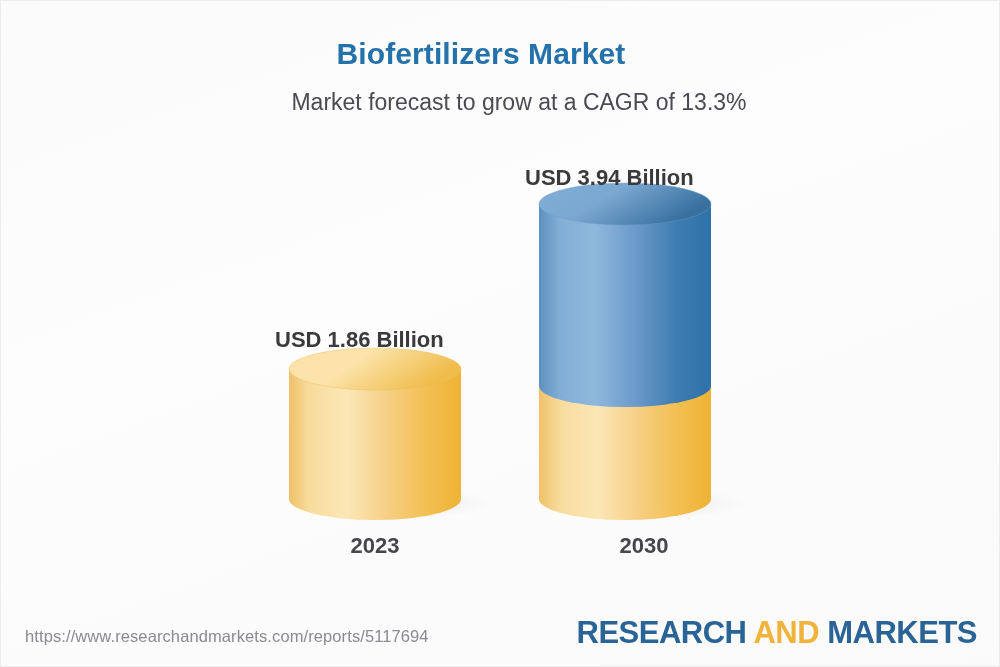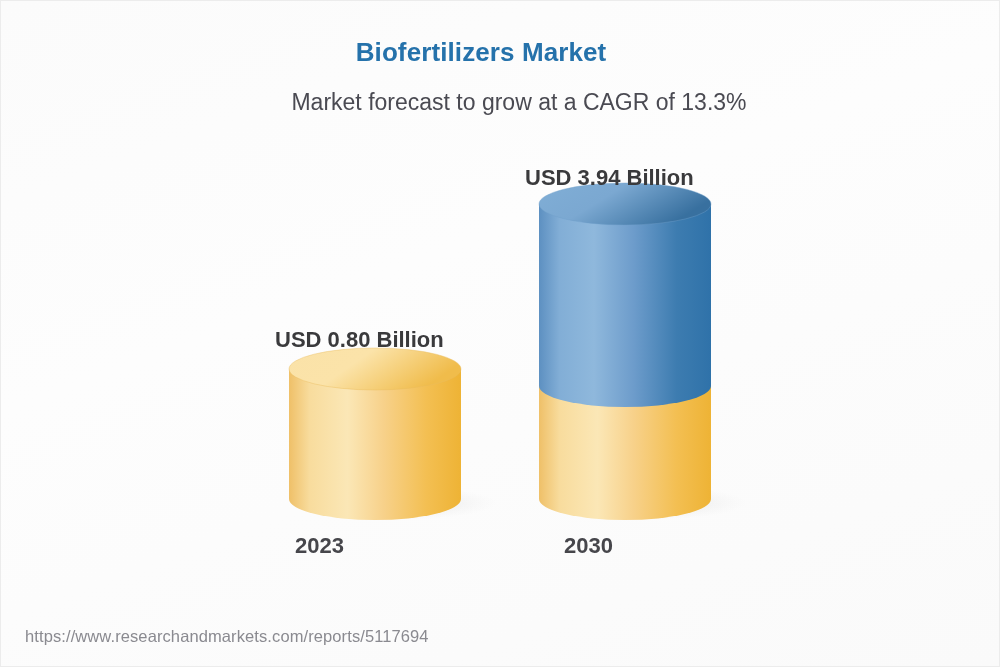--- a/index.html
+++ b/index.html
@@ -20,21 +20,21 @@
     overflow: hidden;
   }
 
   
   .title {
     position: absolute;
     top: 36px;
     left: 0;
     width: 960px;
     text-align: center;
-    font-size: 26px;
+    font-size: 30px;
     font-weight: bold;
     color: #2572ab;
     letter-spacing: 0.1px;
   }
   .subtitle {
     position: absolute;
     top: 88px;
     left: 0;
     width: 1000px;
     text-align: center;
@@ -56,21 +56,21 @@
   .value-label {
     position: absolute;
     text-align: left;
     font-size: 22px;
     font-weight: bold;
     color: #3a3a3c;
     white-space: nowrap;
   }
   .cat-label {
     position: absolute;
-    text-align: left;
+    text-align: center;
     font-size: 22px;
     font-weight: bold;
     color: #46464b;
     white-space: nowrap;
   }
 
   
   .footer-url {
     position: absolute;
     left: 24px;
@@ -168,26 +168,27 @@
 
       <path d="M538,385 L538,498 A86,21 0 0 0 710,498 L710,385 Z" fill="url(#goldBody)"></path>
 
       <path d="M538,203 L538,385 A86,21 0 0 0 710,385 L710,203 Z" fill="url(#blueBody)"></path>
 
       <ellipse cx="624" cy="203" rx="86" ry="21" fill="url(#blueTop)"></ellipse>
       <ellipse cx="624" cy="203" rx="86" ry="21" fill="none" stroke="#6f9fc9" stroke-width="0.7" opacity="0.6"></ellipse>
     </g>
   </svg>
 
-  <div class="value-label" style="left:274px; top:326px; width:200px;">USD 0.80 Billion</div>
+  <div class="value-label" style="left:274px; top:326px; width:200px;">USD 1.86 Billion</div>
 
   <div class="value-label" style="left:524px; top:164px; width:200px;">USD 3.94 Billion</div>
 
   <div class="cat-label" style="left:294px; top:532px; width:160px;">2023</div>
 
   <div class="cat-label" style="left:563px; top:532px; width:160px;">2030</div>
 
   <div class="footer-url">https://www.researchandmarkets.com/reports/5117694</div>
 
   <div class="brand">
+    <div class="brand-main"><span>RESEARCH </span><span class="and">AND</span><span> MARKETS</span></div>
   </div>
 
 </div>
 
 </body></html>

